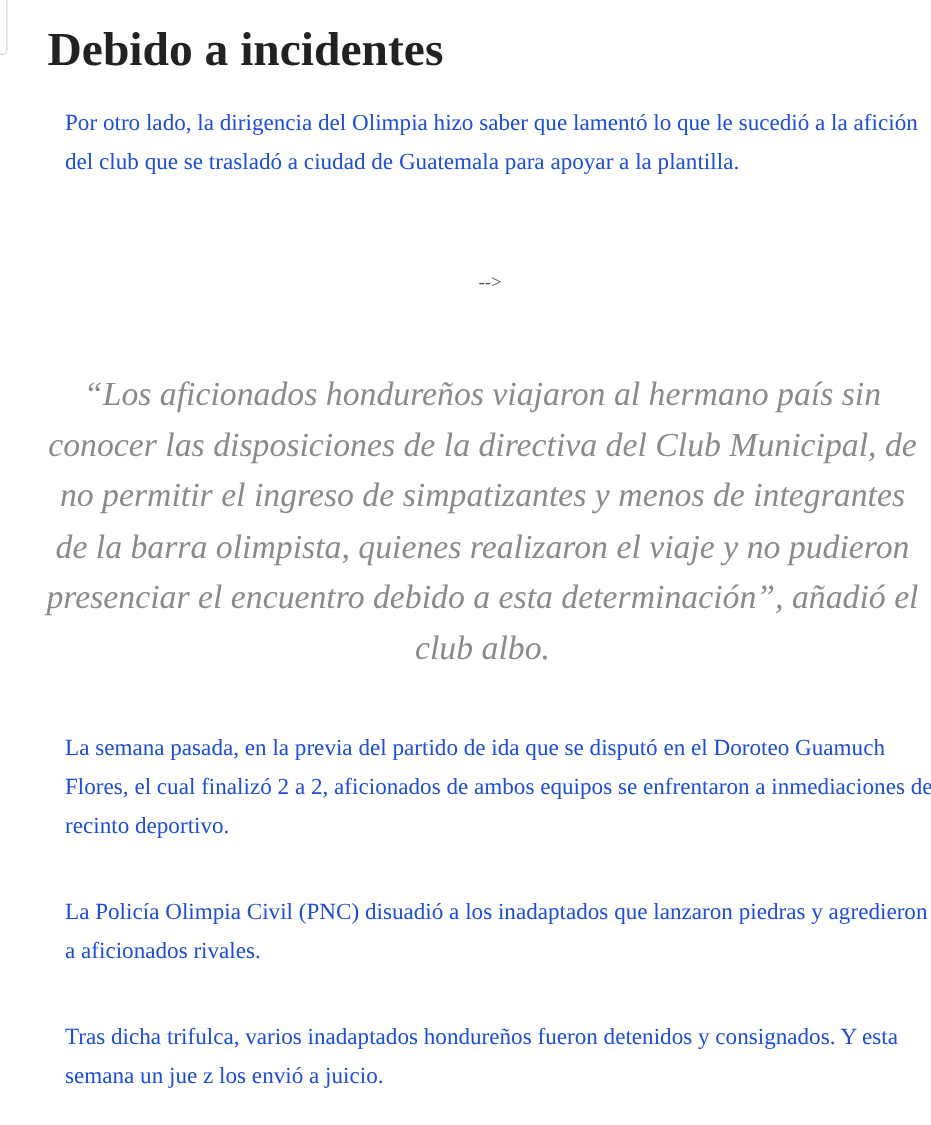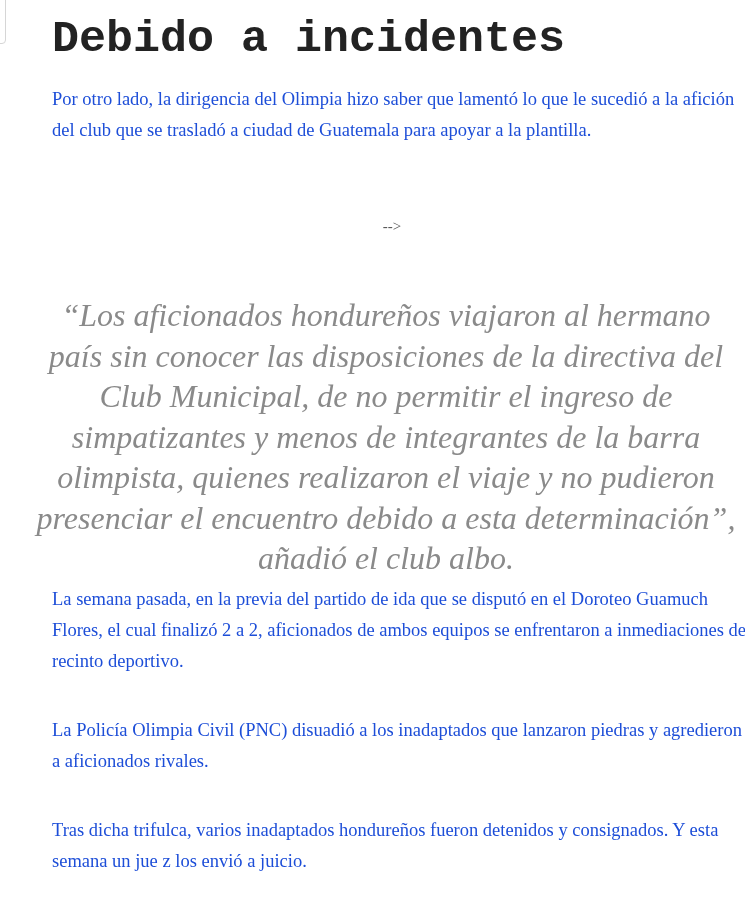--- a/index.html
+++ b/index.html
@@ -27,24 +27,24 @@
     .article {
       position: absolute;
       left: 36px;
       top: 0;
       width: 700px;
     }
     h1.title {
       margin: 0;
       position: absolute;
       top: 14px;
-      left: 16px;
-      font-family: Liberation Mono, monospace;
+      left: 2px;
+      font-family: Liberation Serif, serif;
       font-weight: bold;
-      font-size: 45px;
+      font-size: 38px;
       line-height: 52px;
       color: #222222;
       letter-spacing: 0px;
       white-space: nowrap;
     }
     p.body {
       margin: 0;
       position: absolute;
       left: 16px;
       width: 700px;
@@ -65,21 +65,21 @@
       box-sizing: border-box;
     }
     blockquote.quote {
       margin: 0;
       position: absolute;
       top: 295px;
       left: 0;
       width: 700px;
       text-align: center;
       font-style: italic;
-      font-size: 32px;
+      font-size: 27px;
       line-height: 40.5px;
       color: #8a8a8a;
     }
     .p2 { top: 584px; }
     .p3 { top: 715px; }
     .p4 { top: 815px; }
   </style>
 </head>
 <body>
 

